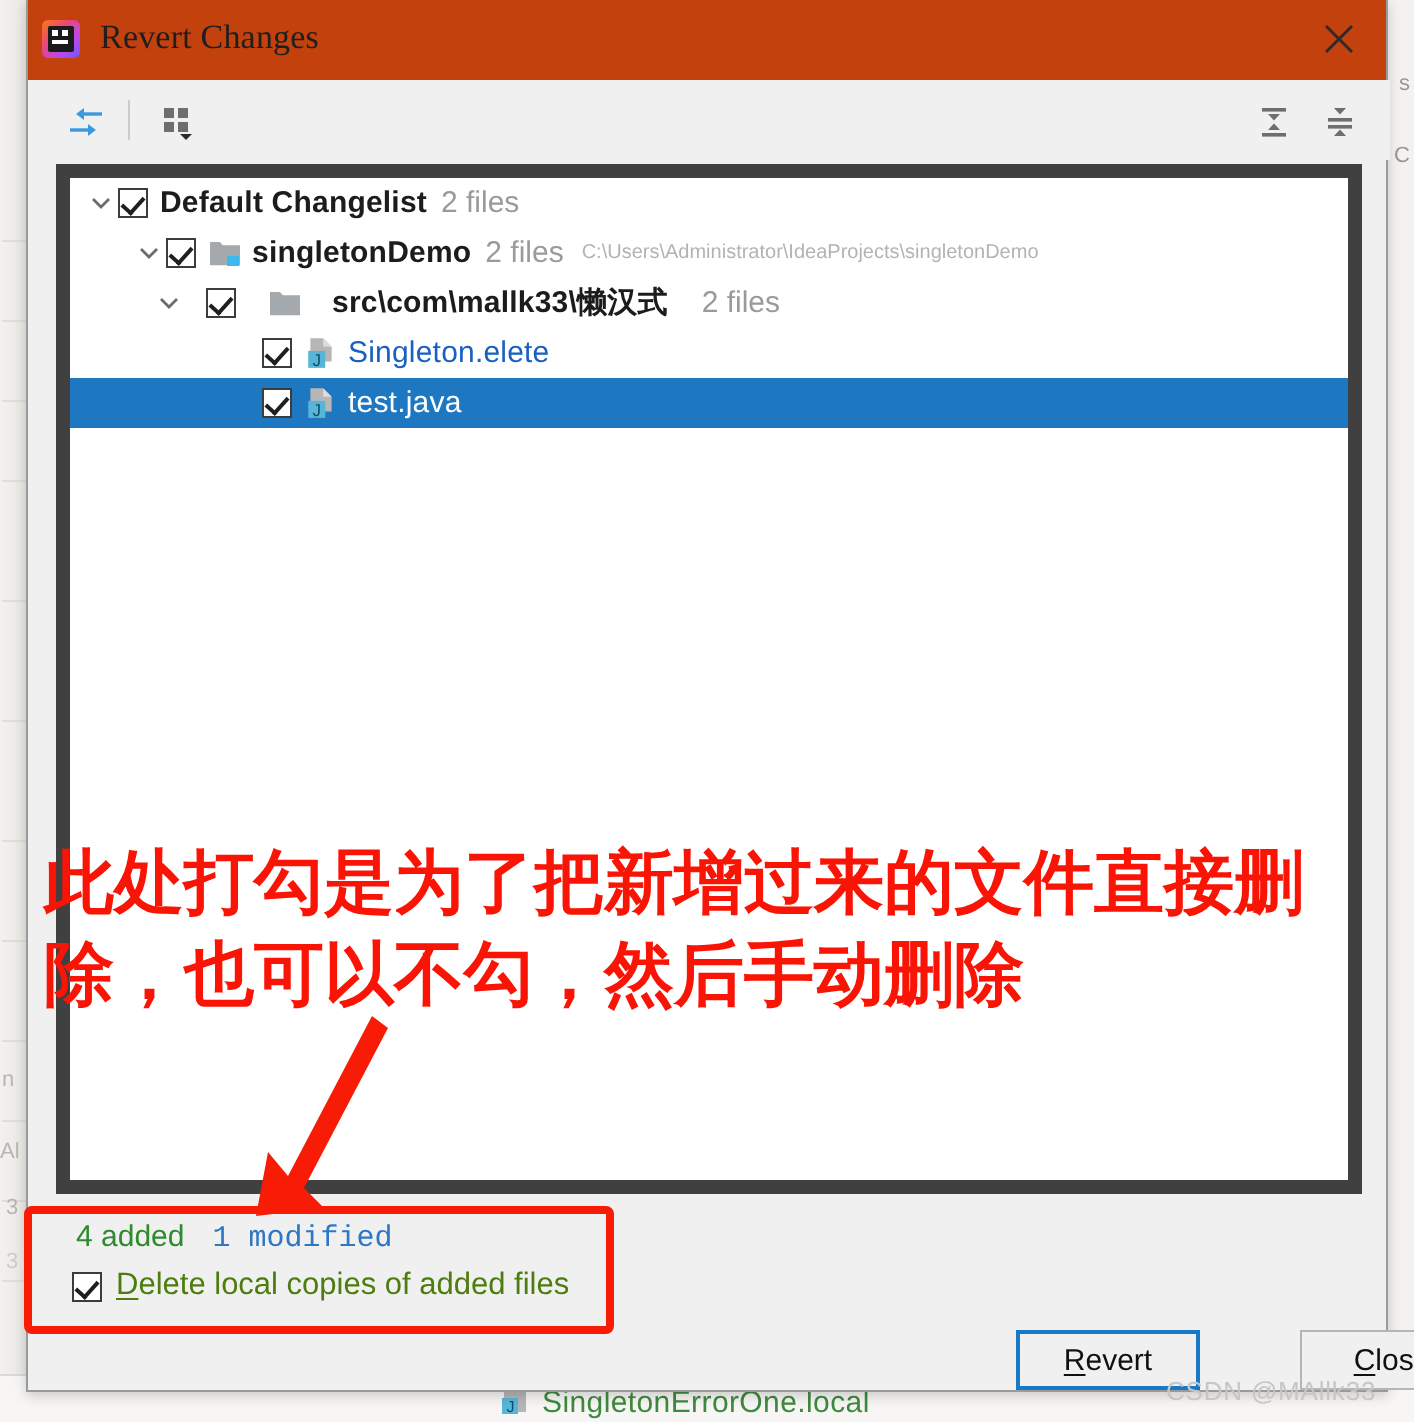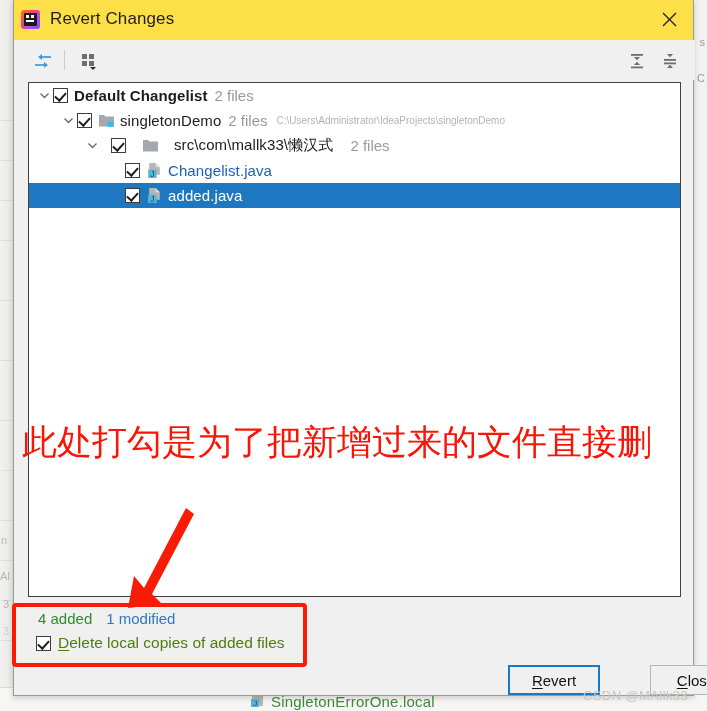--- a/index.html
+++ b/index.html
@@ -50,22 +50,22 @@
 
   
   .dialog {
     position: absolute; left: 13px; top: 0; width: 681px; height: 696px;
     background: #f0f0f0;
     border: 1px solid #9a9a9a;
     border-top: none;
     box-shadow: 0 2px 6px rgba(0,0,0,.18);
   }
   .titlebar {
-    position: relative; height: 40px; background: #fde047;
-    display: flex; align-items: center;
+    position: relative; height: 40px; background: #c2410c;
+    display: flex; align-items: center; font-family: Liberation Serif, serif;
   }
   .app-icon {
     position: absolute; left: 7px; top: 10px; width: 19px; height: 19px;
     border-radius: 3px;
     background:
       linear-gradient(135deg, #f97a12 0%, #e8467c 38%, #b74af0 70%, #6b57ff 100%);
     overflow: hidden;
   }
   .app-icon .ij-inner {
     position: absolute; left: 3px; top: 3px; width: 13px; height: 13px;
@@ -97,21 +97,21 @@
     position: absolute; top: 8px; width: 26px; height: 26px;
     display: flex; align-items: center; justify-content: center;
   }
   .tb-sep {
     position: absolute; top: 10px; width: 1px; height: 20px; background: #cccccc;
   }
 
   
   .tree-panel {
     position: absolute; left: 14px; top: 82px; width: 653px; height: 515px;
-    background: #ffffff; border: 1px solid #404040;
+    background: #ffffff; border: 7px solid #404040;
     overflow: hidden;
   }
   .tree-row {
     position: relative; height: 25px; display: flex; align-items: center;
     white-space: nowrap; padding-left: 6px;
   }
   .tree-row.selected { background: #1d78c1; }
   .twisty {
     width: 18px; height: 25px; display: flex; align-items: center; justify-content: center;
     flex: 0 0 18px;
@@ -125,58 +125,58 @@
   .cb.checked::after {
     content: ""; position: absolute; left: 3px; top: 1px;
     width: 5px; height: 9px;
     border: solid #1f1f1f; border-width: 0 2px 2px 0;
     transform: rotate(42deg);
   }
   .row-icon { flex: 0 0 auto; margin-right: 5px; display: flex; align-items: center; }
   .node-label {
     font-size: 15px; color: #1c1c1c; font-weight: 700; letter-spacing: .1px;
   }
-  .node-label.plain { font-weight: 400; }
+  .node-label.plain { font-weight: 700; }
   .node-label.link { color: #1a60c0; font-weight: 400; }
   .node-label.onsel { color: #ffffff; font-weight: 400; }
   .node-sub {
     font-size: 15px; color: #9a9a9a; margin-left: 7px; font-weight: 400;
   }
   .node-path {
     font-size: 10px; color: #b3b3b3; margin-left: 9px; font-weight: 400;
   }
   .indent-1 { padding-left: 30px; }
-  .indent-2 { padding-left: 54px; gap: 10px; }
+  .indent-2 { padding-left: 40px; gap: 10px; }
   .indent-3 { padding-left: 96px; }
 
   
   .annot-text {
     position: absolute; left: 22px; top: 419px; width: 665px;
     color: #fa1405; font-size: 35px; line-height: 46px;
     font-family: "DejaVu Sans", "Liberation Sans", sans-serif;
-    font-weight: 400; letter-spacing: 0px;
+    font-weight: 700; letter-spacing: 0px;
     pointer-events: none;
   }
   .annot-arrow {
     position: absolute; left: 120px; top: 500px; width: 200px; height: 120px;
     pointer-events: none;
   }
   .annot-box {
     position: absolute; left: 12px; top: 603px; width: 295px; height: 64px;
     border: 4px solid #f81b06; border-radius: 4px;
     pointer-events: none;
   }
 
   
   .status-line {
     position: absolute; left: 24px; top: 610px;
     font-size: 15px; white-space: nowrap;
   }
   .added { color: #2e8b2e; }
-  .modified { color: #2d77c4; margin-left: 14px; }
+  .modified { color: #2d77c4; margin-left: 14px; font-family: Liberation Mono, monospace; }
 
   .delete-cb-row {
     position: absolute; left: 22px; top: 634px;
     display: flex; align-items: center;
   }
   .delete-cb-row .cb { margin-right: 7px; }
   .delete-cb-label {
     font-size: 15.5px; color: #4d7c0f;
   }
   .mn { text-decoration: underline; text-underline-offset: 2px; }
@@ -355,34 +355,34 @@
       <div class="tree-row indent-3">
         <span class="cb checked"></span>
         <span class="row-icon">
           <svg width="17" height="17" viewBox="0 0 16 16">
             <path d="M3 1 h6 l4 4 v7 h-10 z" fill="#b6b6b6"></path>
             <path d="M9 1 l4 4 h-4 z" fill="#dcdcdc"></path>
             <rect x="2" y="7" width="8" height="8" fill="#57b6d8"></rect>
             <text x="4" y="14.2" font-size="8" font-family="Liberation Sans, sans-serif" fill="#0d4e66">J</text>
           </svg>
         </span>
-        <span class="node-label link">Changelist.java</span>
+        <span class="node-label link">Singleton.elete</span>
       </div>
 
       <div class="tree-row indent-3 selected">
         <span class="cb checked"></span>
         <span class="row-icon">
           <svg width="17" height="17" viewBox="0 0 16 16">
             <path d="M3 1 h6 l4 4 v7 h-10 z" fill="#b6b6b6"></path>
             <path d="M9 1 l4 4 h-4 z" fill="#dcdcdc"></path>
             <rect x="2" y="7" width="8" height="8" fill="#57b6d8"></rect>
             <text x="4" y="14.2" font-size="8" font-family="Liberation Sans, sans-serif" fill="#0d4e66">J</text>
           </svg>
         </span>
-        <span class="node-label onsel">added.java</span>
+        <span class="node-label onsel">test.java</span>
       </div>
     </div>
 
     <div class="status-line">
       <span class="added">4 added</span><span class="modified">1 modified</span>
     </div>
 
     <div class="delete-cb-row">
       <span class="cb checked"></span>
       <span class="delete-cb-label"><span class="mn">D</span><span>elete local copies of added files</span></span>
@@ -391,20 +391,21 @@
     <div class="btn btn-revert">
       <span><span class="mn">R</span><span>evert</span></span>
     </div>
     <div class="btn btn-close">
       <span><span class="mn">C</span><span>lose</span></span>
     </div>
   </div>
 
   <div class="annot-text">
     <div>此处打勾是为了把新增过来的文件直接删</div>
+    <div>除，也可以不勾，然后手动删除</div>
   </div>
 
   <div class="annot-arrow">
     <svg width="200" height="120" viewBox="0 0 200 120">
       <path d="M66 8 L24 88 L14 76 L8 108 L42 104 L32 94 L74 14 Z" fill="#f81b06"></path>
     </svg>
   </div>
 
   <div class="annot-box"></div>
 

